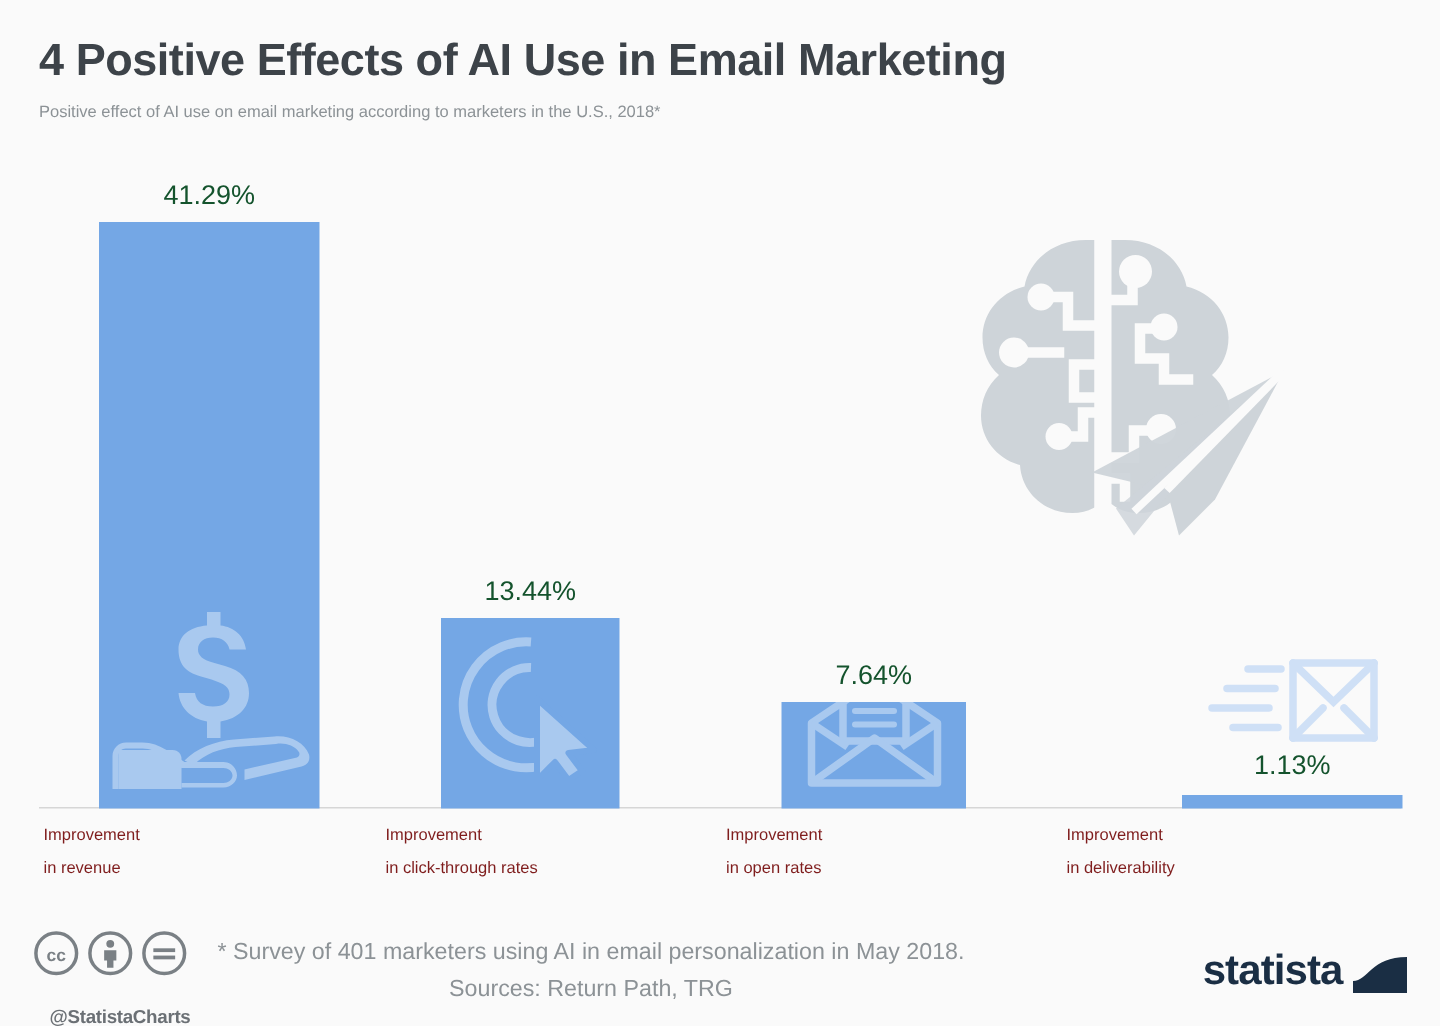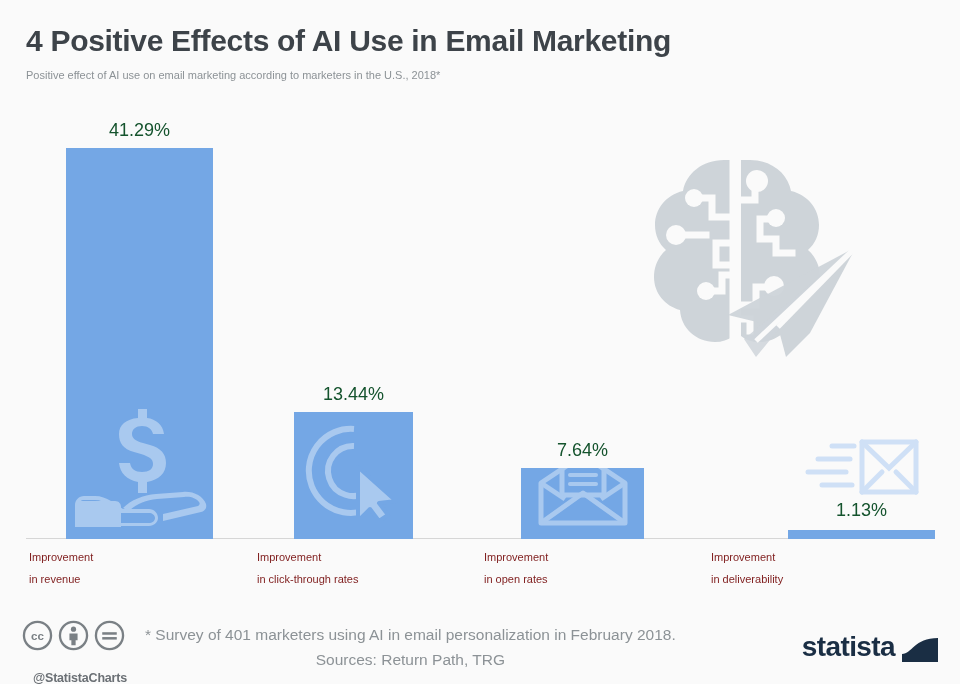--- a/index.html
+++ b/index.html
@@ -371,21 +371,21 @@
         <svg width="31" height="31" viewBox="0 0 32 32">
           <circle cx="16" cy="16" r="14" fill="none" stroke="#7a8085" stroke-width="2.4"></circle>
           <rect x="8.5" y="12.6" width="15" height="2.6" fill="#7a8085"></rect>
           <rect x="8.5" y="17.6" width="15" height="2.6" fill="#7a8085"></rect>
         </svg>
       </div>
       <div class="cc-handle">@StatistaCharts</div>
     </div>
 
     <div class="source-block">
-      <div class="source-line">* Survey of 401 marketers using AI in email personalization in February 2018.</div>
+      <div class="source-line">* Survey of 401 marketers using AI in email personalization in May 2018.</div>
       <div class="source-line">Sources: Return Path, TRG</div>
     </div>
 
     <div class="logo-block">
       <div class="logo-word">statista</div>
       <svg width="36" height="30" viewBox="0 0 36 30">
         <rect x="0" y="0" width="36" height="30" fill="#1a2e44"></rect>
         <path d="M0 22 C10 22 12 6 36 6 L36 0 L0 0 Z" fill="#fafafa"></path>
       </svg>
     </div>

